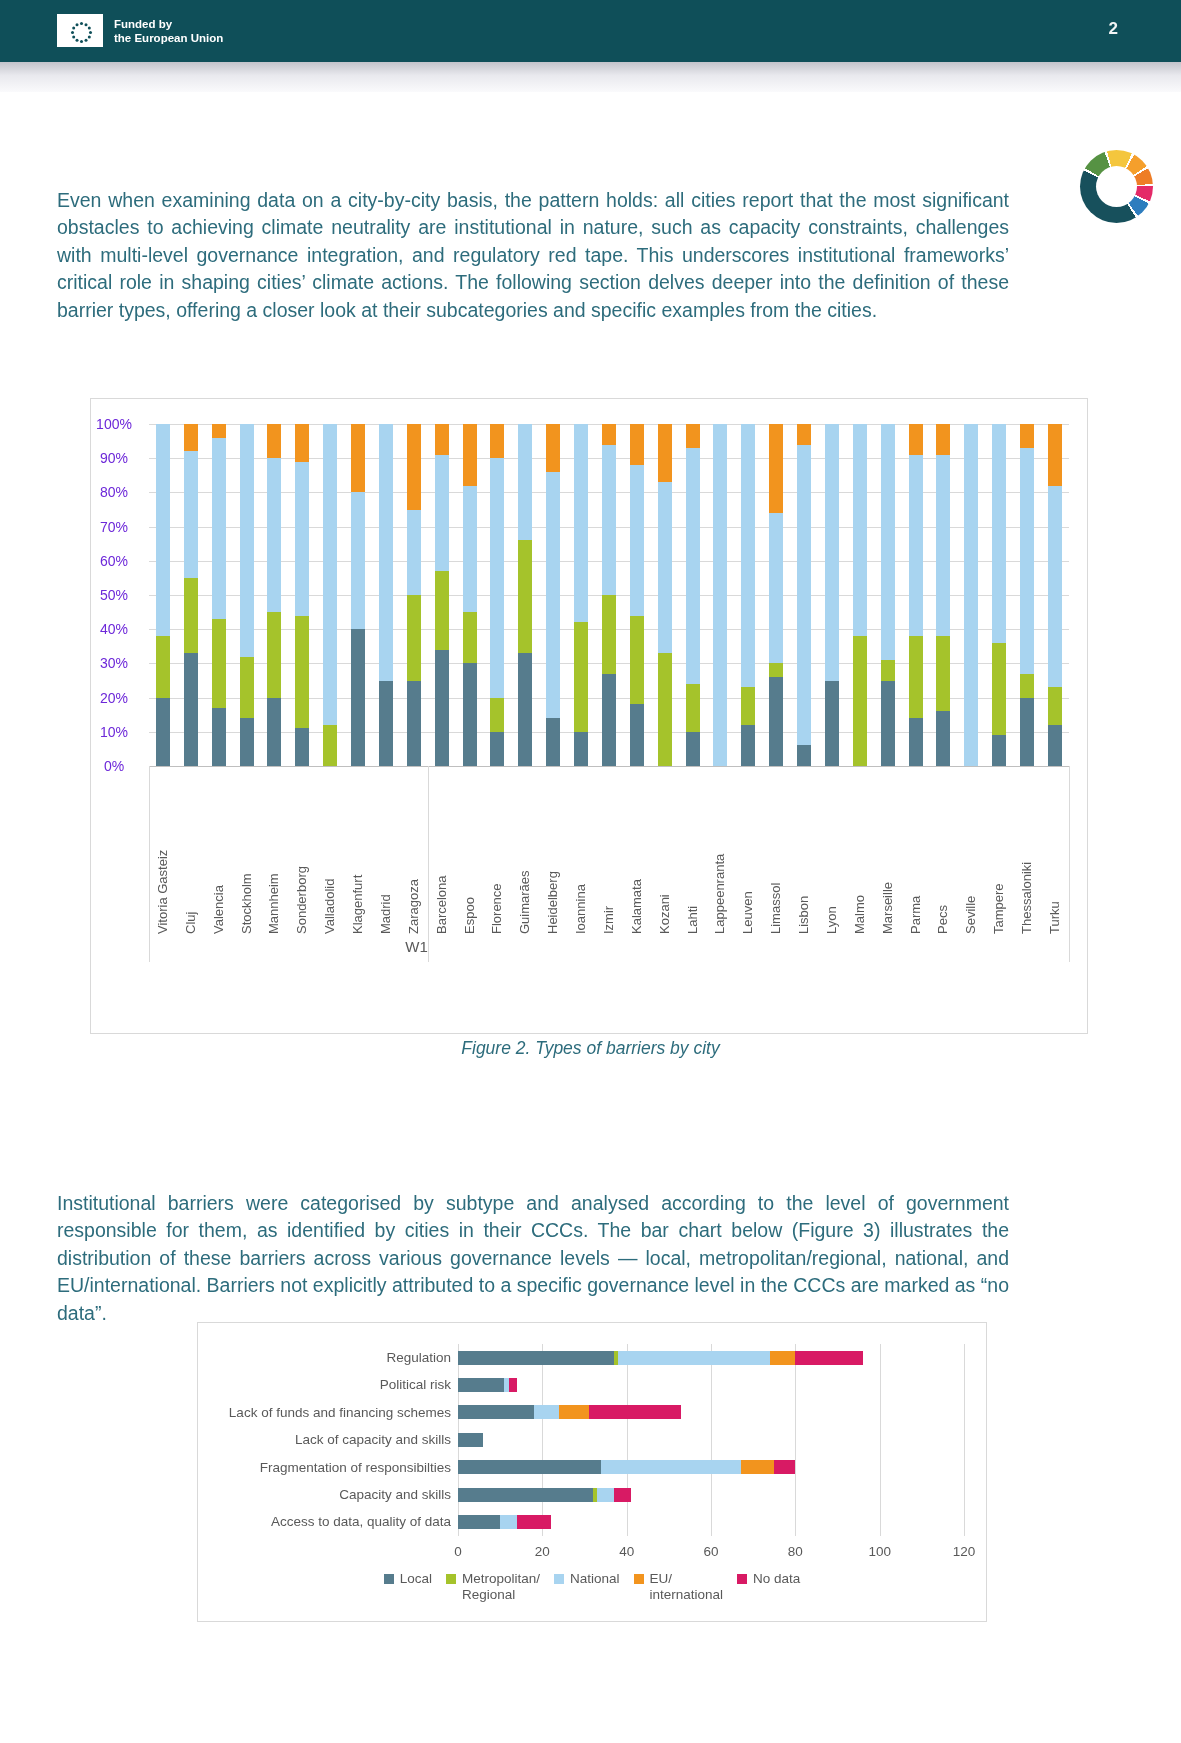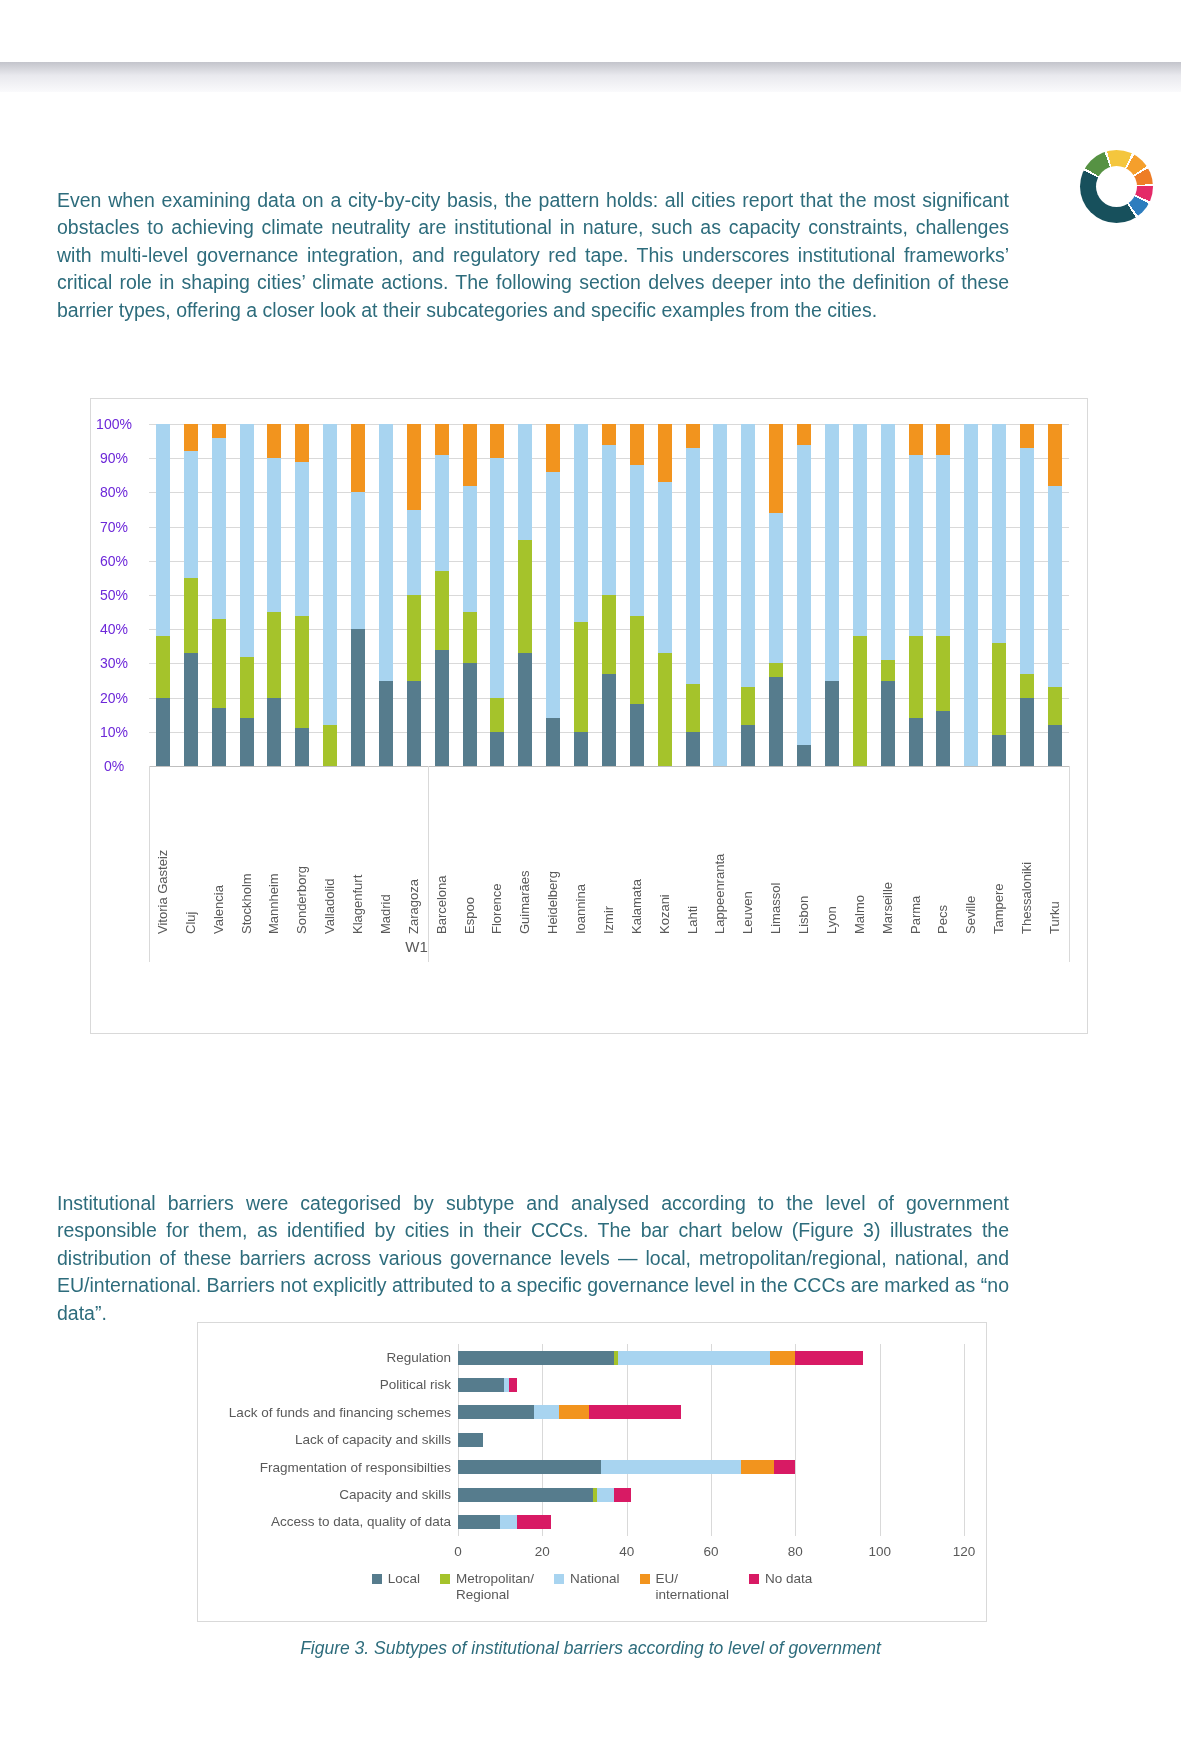--- a/index.html
+++ b/index.html
@@ -72,29 +72,41 @@
   
   .fig3 { position:absolute; left:197px; top:1322px; width:788px; height:298px;
     border:1px solid #d9d9d9; background:#ffffff; }
   .vgrid { position:absolute; top:21px; width:1px; height:192px; background:#d9d9d9; }
   .rowlab { position:absolute; left:0; width:253px; text-align:right; font-size:13.5px; color:#595959; }
   .hbar { position:absolute; height:14px; display:flex; }
   .hseg { height:100%; }
   .xtick3 { position:absolute; top:221px; width:40px; margin-left:-20px; text-align:center;
     font-size:13.5px; color:#595959; }
   .f3-legend { position:absolute; left:0; right:0; top:248px; display:flex; justify-content:center;
-    gap:20px; align-items:flex-start; }
+    gap:14px; align-items:flex-start; }
   .leg3-item { display:flex; align-items:flex-start; gap:6px; font-size:13.5px; color:#595959; line-height:16px; }
   .leg3-item .swatch { width:10px; height:10px; margin-top:3px; }
 </style>
 </head>
 <body>
 
 <div class="page">
 
+  <div class="topbar">
+    <div class="eu-badge">
+      <div class="eu-flag">
+        <span class="eu-stars"></span>
+      </div>
+      <div class="funded-text">
+        <div>Funded by</div>
+        <div>the European Union</div>
+      </div>
+    </div>
+    <div class="page-num">2</div>
+  </div>
   <div class="band"></div>
 
   <p class="intro">Even when examining data on a city-by-city basis, the pattern holds: all cities report that the most significant obstacles to achieving climate neutrality are institutional in nature, such as capacity constraints, challenges with multi-level governance integration, and regulatory red tape. This underscores institutional frameworks’ critical role in shaping cities’ climate actions. The following section delves deeper into the definition of these barrier types, offering a closer look at their subcategories and specific examples from the cities.</p>
   <div class="brand-logo"></div>
 
   <div class="fig2" id="fig2">
     <div class="f2-plot" id="f2-plot">
         <div class="hgrid" style="top: 0px;"></div>
         <div class="ytick" style="top: -8px;">100%</div>
         <div class="hgrid" style="top: 34.2px;"></div>
@@ -458,20 +470,21 @@
           <div class="xlabcol">
             <div class="citylab">Turku</div>
           </div>
         </div>
         <div class="vsep" style="left: 0px;"></div>
         <div class="vsep" style="left: 278.788px;"></div>
         <div class="vsep" style="left: 920px;"></div>
         <div class="grouplab" style="left: 0px; width: 278.788px;">W1</div>
       </div>
   </div>
+  <div class="caption caption2">Figure 2. Types of barriers by city</div>
 
   <p class="para2">Institutional barriers were categorised by subtype and analysed according to the level of government responsible for them, as identified by cities in their CCCs. The bar chart below (Figure 3) illustrates the distribution of these barriers across various governance levels — local, metropolitan/regional, national, and EU/international. Barriers not explicitly attributed to a specific governance level in the CCCs are marked as “no data”.</p>
 
   <div class="fig3" id="fig3">
     <div class="f3-legend" id="f3-legend">
         <div class="leg3-item">
           <span class="swatch" style="background: rgb(86, 124, 141);"></span>
           <span>
             <div>Local</div>
           </span>
@@ -556,15 +569,14 @@
         <div class="hseg" title="Capacity and skills – National: 4" style="width: 16.8667px; background: rgb(168, 212, 240);"></div>
         <div class="hseg" title="Capacity and skills – No data: 4" style="width: 16.8667px; background: rgb(216, 26, 100);"></div>
       </div>
       <div class="rowlab" style="top: 191.4px;">Access to data, quality of data</div>
       <div class="hbar" style="left: 260px; top: 191.9px;">
         <div class="hseg" title="Access to data, quality of data – Local: 10" style="width: 42.1667px; background: rgb(86, 124, 141);"></div>
         <div class="hseg" title="Access to data, quality of data – National: 4" style="width: 16.8667px; background: rgb(168, 212, 240);"></div>
         <div class="hseg" title="Access to data, quality of data – No data: 8" style="width: 33.7333px; background: rgb(216, 26, 100);"></div>
       </div>
     </div>
-  <div class="caption caption3">Figure 3. Subtypes of institutional barriers according to level of government</div>
 
 </div>
 
 </body></html>

